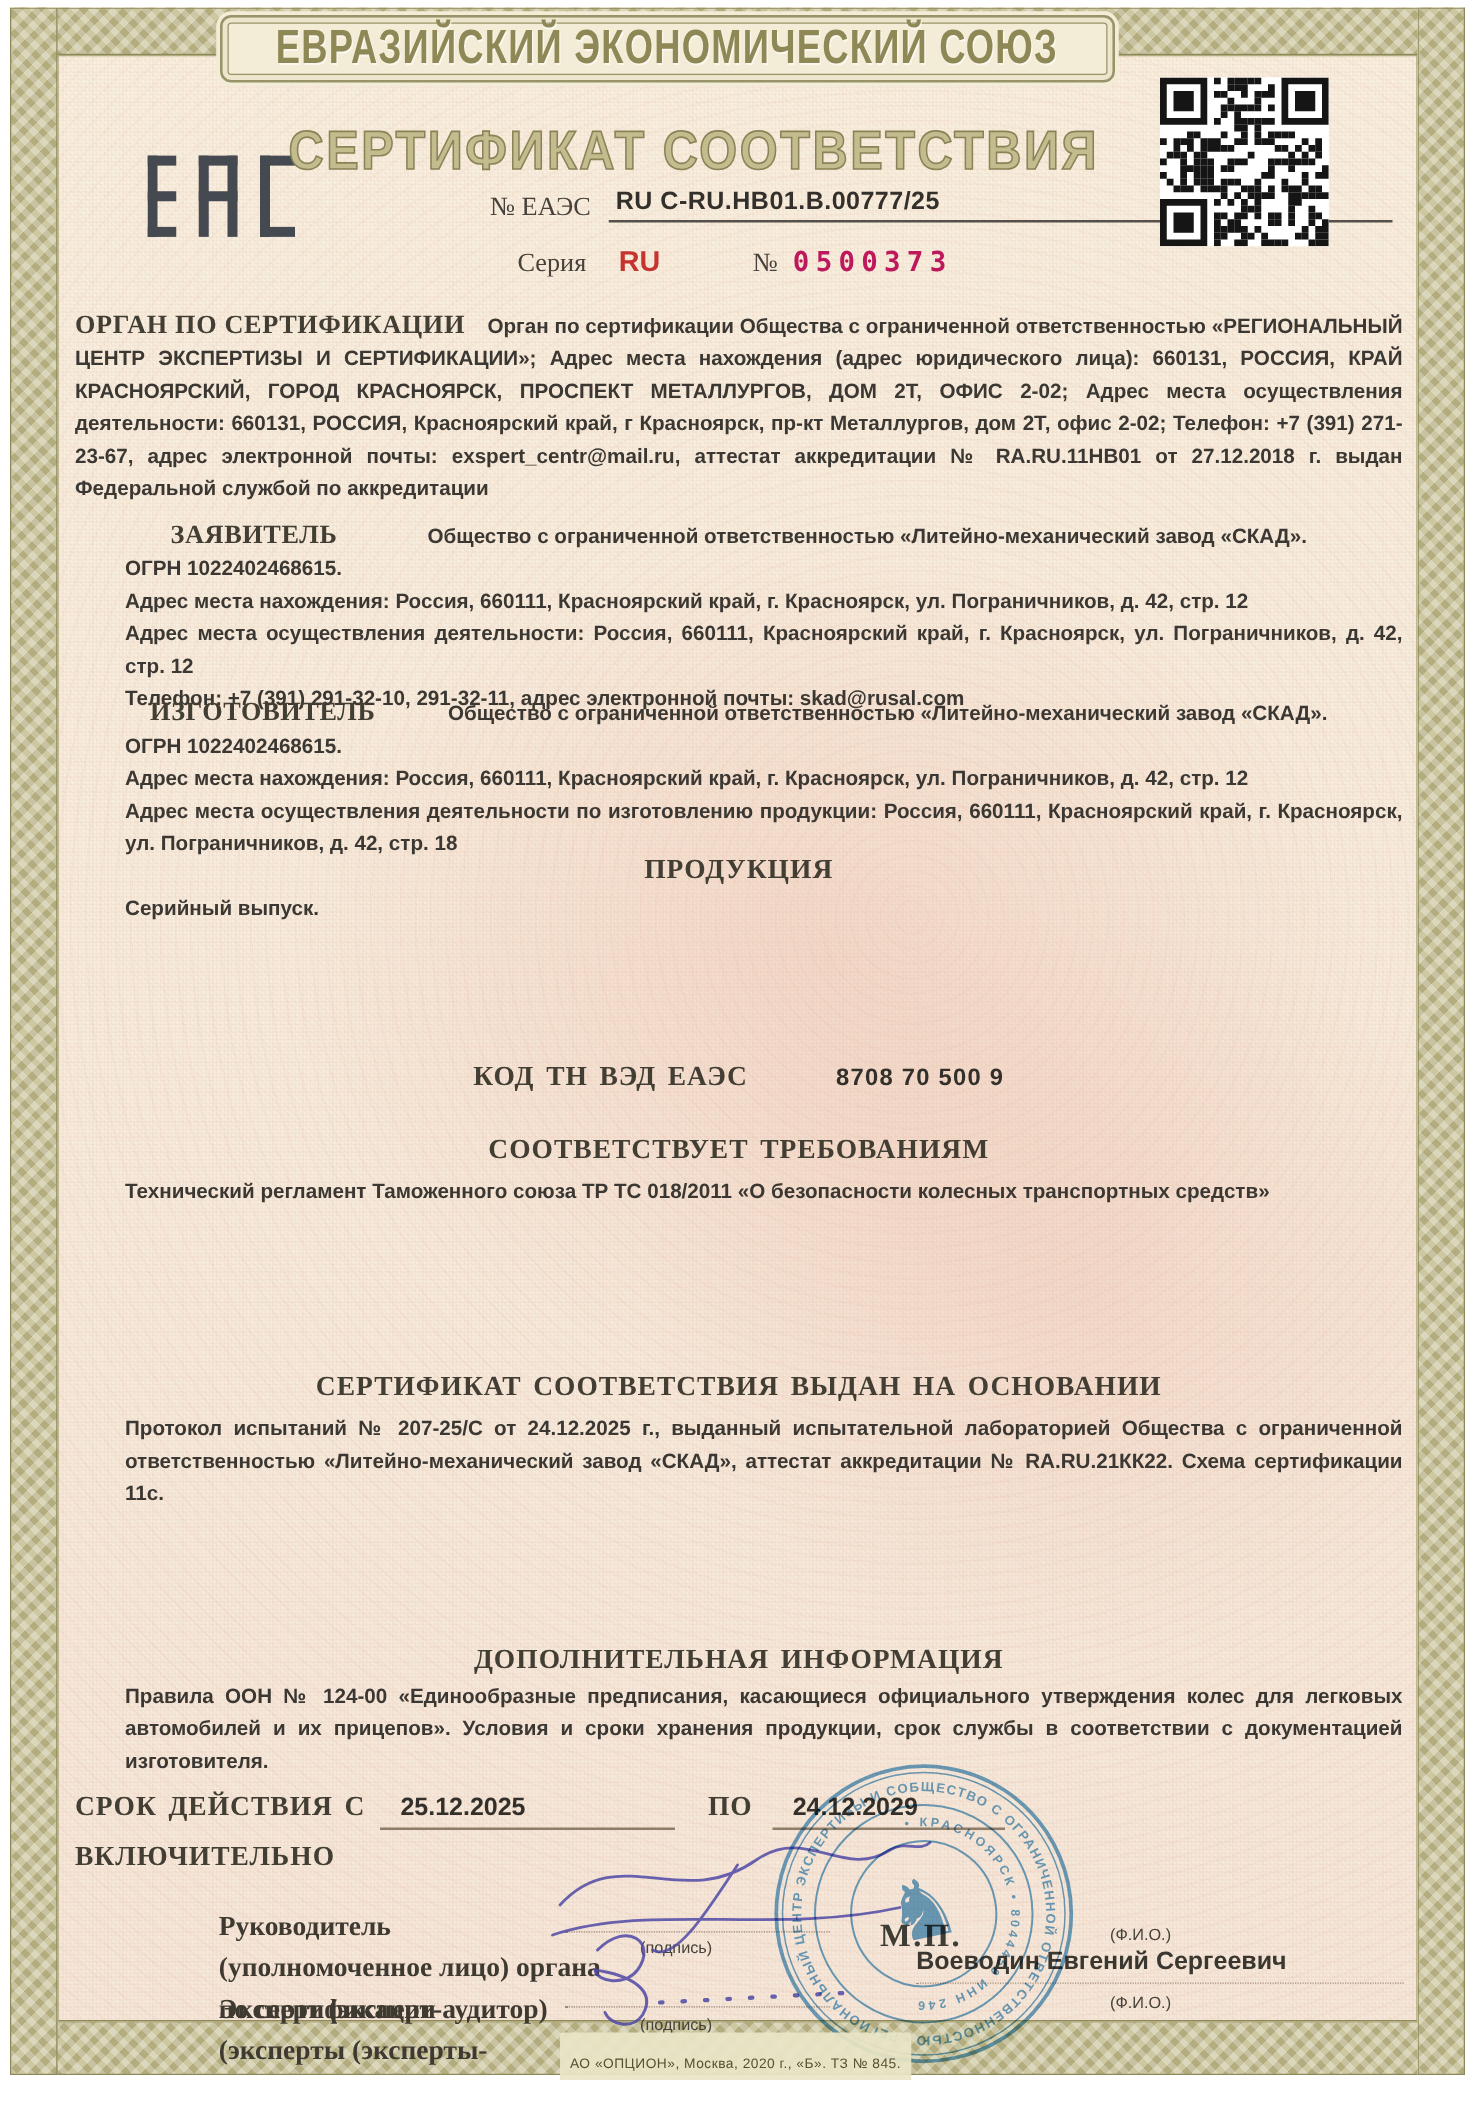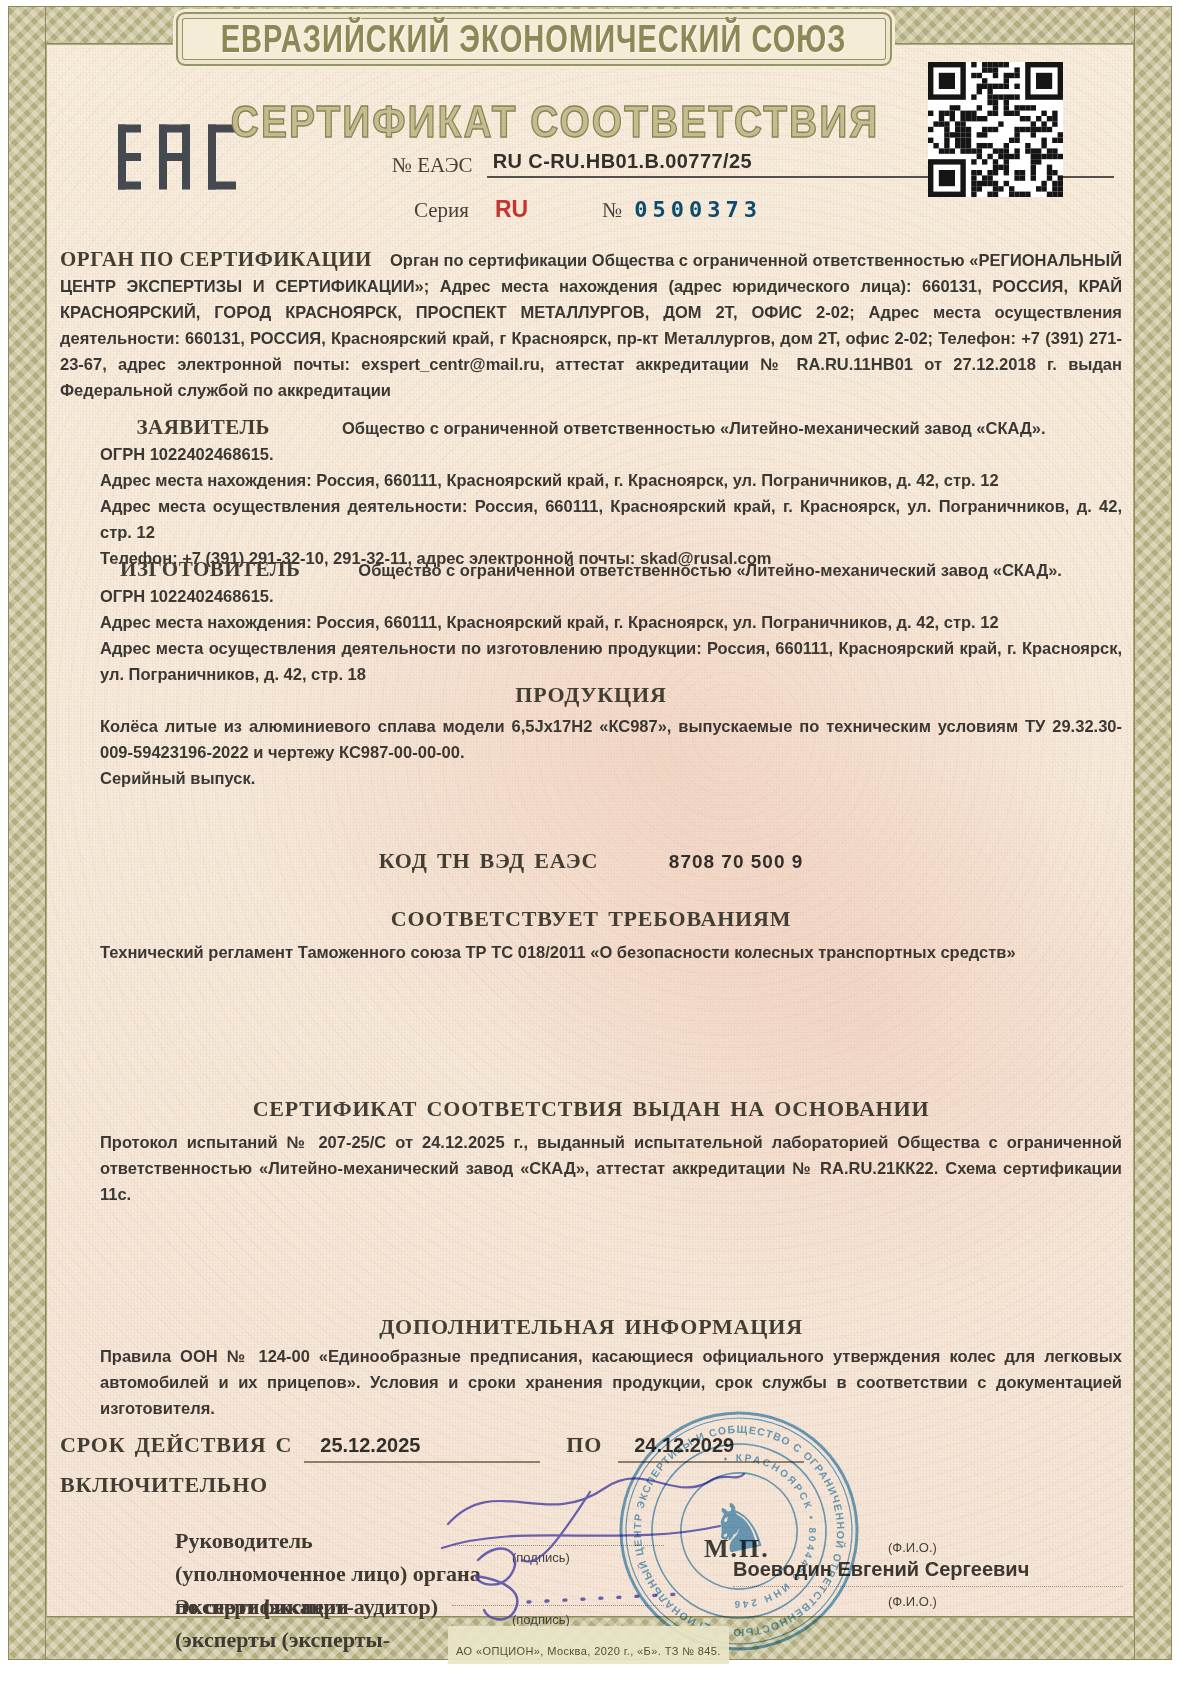--- a/index.html
+++ b/index.html
@@ -40,21 +40,21 @@
     font-weight:700;font-size:39px;letter-spacing:2px;color:#c3bc8e;
     -webkit-text-stroke:1.2px #8a8357;transform:scaleY(1.12);white-space:nowrap;}
   .number-row{position:absolute;left:392px;top:150px;width:722px;display:flex;align-items:flex-end;z-index:2;}
   .number-label{font-family:"Liberation Serif",serif;font-size:21px;color:#46413a;margin-right:14px;white-space:nowrap;}
   .number-value{flex:1;border-bottom:2px solid #55504a;font-weight:700;font-size:20px;
     letter-spacing:.4px;color:#33302b;padding:0 0 3px 6px;white-space:nowrap;}
   .series-row{position:absolute;left:414px;top:196px;display:flex;align-items:baseline;z-index:2;}
   .serif-label{font-family:"Liberation Serif",serif;font-size:21px;color:#46413a;}
   .series-ru{color:#c53430;font-weight:700;font-size:23px;margin-left:26px;}
   .series-no{margin-left:74px;}
-  .serial-digits{color:#0c4a6e;font-family:"DejaVu Sans Mono",monospace;font-weight:700;
+  .serial-digits{color:#be185d;font-family:"DejaVu Sans Mono",monospace;font-weight:700;
     font-size:22px;letter-spacing:5px;margin-left:12px;}
   .qr{position:absolute;left:928px;top:62px;width:135px;height:135px;background:#fff;z-index:2;}
   
   .sec{position:absolute;left:60px;width:1062px;text-align:justify;
     font-weight:700;font-size:16.5px;line-height:26px;color:#3b3833;z-index:2;}
   .sec-label{font-family:"Liberation Serif",serif;font-size:21px;font-weight:700;
     letter-spacing:.5px;color:#433e34;margin-right:18px;}
   .big-label{font-family:"Liberation Serif",serif;font-size:22px;font-weight:700;
     letter-spacing:.8px;color:#433e34;word-spacing:3px;}
   .indent{margin-left:40px;}
@@ -375,21 +375,20 @@
     <div class="lines indent">
       <div class="noj">ОГРН 1022402468615.</div>
       <div class="noj">Адрес места нахождения: Россия, 660111, Красноярский край, г. Красноярск, ул. Пограничников, д. 42, стр. 12</div>
       <div>Адрес места осуществления деятельности по изготовлению продукции: Россия, 660111, Красноярский край, г. Красноярск, ул. Пограничников, д. 42, стр. 18</div>
     </div>
   </div>
 
   <div class="sec" style="top:682px">
     <div class="noj"><span class="big-label">ПРОДУКЦИЯ</span></div>
     <div class="lines indent" style="margin-top:4px">
-      <div>Колёса литые из алюминиевого сплава модели 6,5Jx17H2 «КС987», выпускаемые по техническим условиям ТУ 29.32.30-009-59423196-2022 и чертежу КС987-00-00-00.</div>
       <div class="noj">Серийный выпуск.</div>
     </div>
   </div>
 
   <div class="sec noj" style="top:848px">
     <span class="big-label">КОД ТН ВЭД ЕАЭС</span>
     <span class="tnved-value">8708 70 500 9</span>
   </div>
 
   <div class="sec" style="top:906px">

